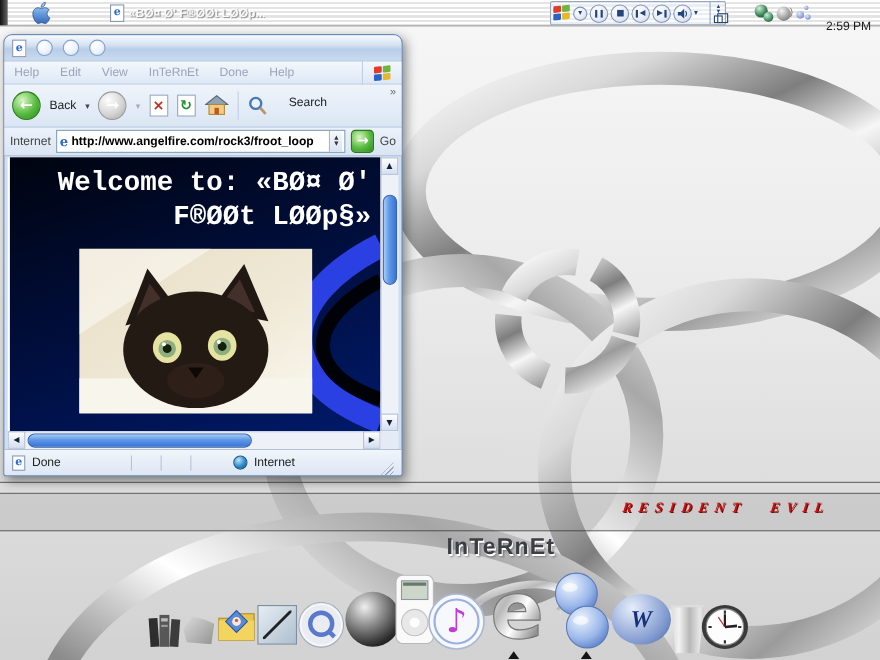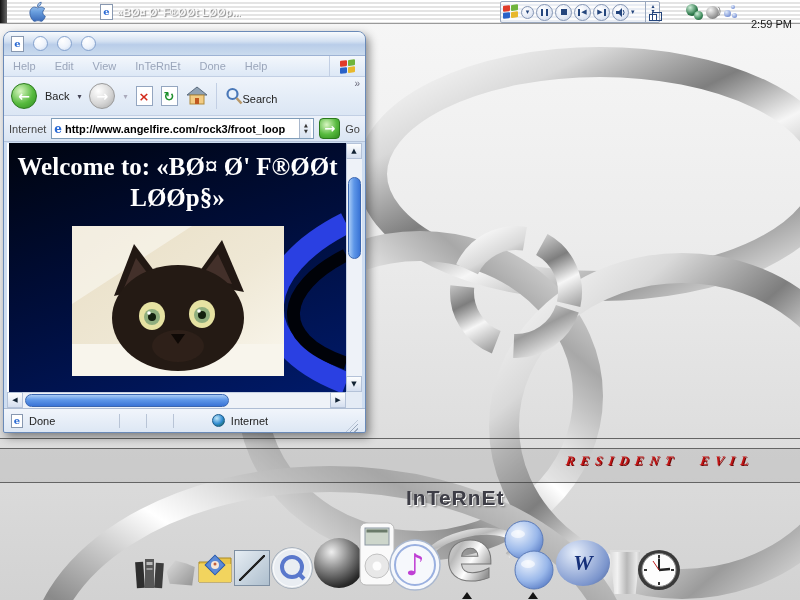--- a/index.html
+++ b/index.html
@@ -118,22 +118,22 @@
   #go-btn { width:21px; height:21px; border-radius:4px; flex:none;
       background:radial-gradient(circle at 35% 30%,#d9f6c2,#57ba3e 55%,#2f8a1f); border:1px solid #2a7a1c;
       color:#fff; font-weight:bold; display:flex; align-items:center; justify-content:center; font-size:13px;
       font-family:"DejaVu Sans", sans-serif; }
   #go-label { font-size:11px; color:#444; }
 
   #content { position:absolute; top:111px; bottom:24px; left:3px; right:3px; background:#fff; }
   #page { position:absolute; left:2px; top:0; right:16px; bottom:16px; overflow:hidden;
       background:linear-gradient(160deg,#00040f 0%,#000d38 45%,#001a6a 100%); }
   #page-swoosh { position:absolute; right:0; top:70px; width:120px; height:240px; }
-  #page-heading { position:relative; margin:8px auto 0; width:320px; text-align:center;
-      font-family:Liberation Serif, serif; font-weight:bold; font-size:25px; line-height:1.25; color:#ffffff; }
+  #page-heading { position:relative; margin:8px auto 0; width:320px; text-align:right;
+      font-family:Liberation Mono, monospace; font-weight:bold; font-size:25px; line-height:1.25; color:#ffffff; }
   #kitten { position:relative; display:block; margin:12px auto 0; }
 
   .vscroll { position:absolute; top:0; right:0; bottom:16px; width:16px; background:#eef2f8; border-left:1px solid #c6d0e2; }
   .hscroll { position:absolute; left:0; bottom:0; right:16px; height:16px; background:#eef2f8; border-top:1px solid #c6d0e2; }
   .sc-btn { position:absolute; width:16px; height:16px; display:flex; align-items:center; justify-content:center;
       background:linear-gradient(180deg,#fdfefe,#d5dff0); border:1px solid #b4c2d8; font-size:7px; color:#123;
       font-family:"DejaVu Sans", sans-serif; }
   .vthumb { position:absolute; left:1px; width:13px; top:34px; height:82px; border-radius:7px;
       background:linear-gradient(90deg,#a8cbf6,#5e97e8 45%,#3a74d6); border:1px solid #3a66b0; }
   .hthumb { position:absolute; top:1px; height:13px; left:18px; width:204px; border-radius:7px;
@@ -313,21 +313,21 @@
     <span class="doc-btn" id="stop-btn">×</span>
     <span class="doc-btn" id="refresh-btn">↻</span>
     <span style="flex:none;display:flex">
       <svg width="22" height="20" viewBox="0 0 22 20">
         <polygon points="11,1 21,9 1,9" fill="#90a2b4" stroke="#5a6a7c" stroke-width="1"></polygon>
         <rect x="4" y="9" width="14" height="9" fill="#f2cc84" stroke="#b08a3c" stroke-width="1"></rect>
         <rect x="9" y="12" width="4" height="6" fill="#c05820"></rect>
       </svg>
     </span>
     <span class="tb-sep"></span>
-    <span style="display:flex;align-items:flex-end;gap:0">
+    <span style="display:flex;align-items:flex-start;gap:20px">
       <svg width="18" height="18" viewBox="0 0 18 18">
         <circle cx="7.5" cy="7" r="5" fill="#eaf2fc" stroke="#4a78b8" stroke-width="2.2"></circle>
         <line x1="11.5" y1="11" x2="16.5" y2="16.5" stroke="#b8986a" stroke-width="2.6"></line>
       </svg>
       <span class="tb-label">Search</span>
     </span>
     <span id="overflow-chevrons">»</span>
   </div>
 
   <div id="addressbar">

